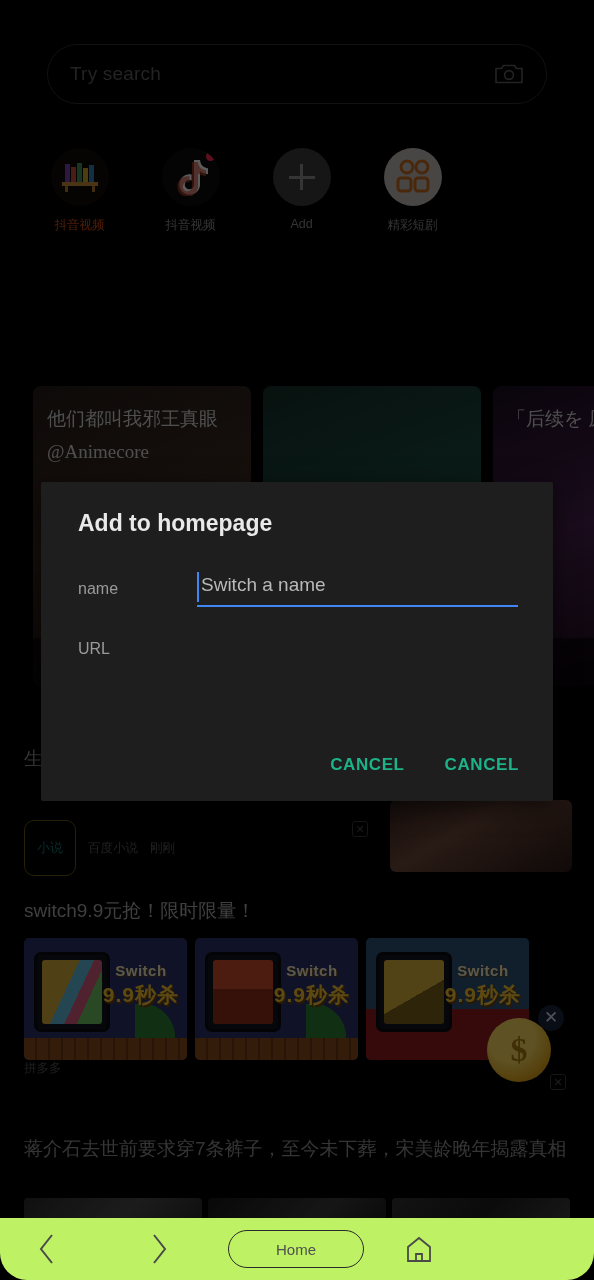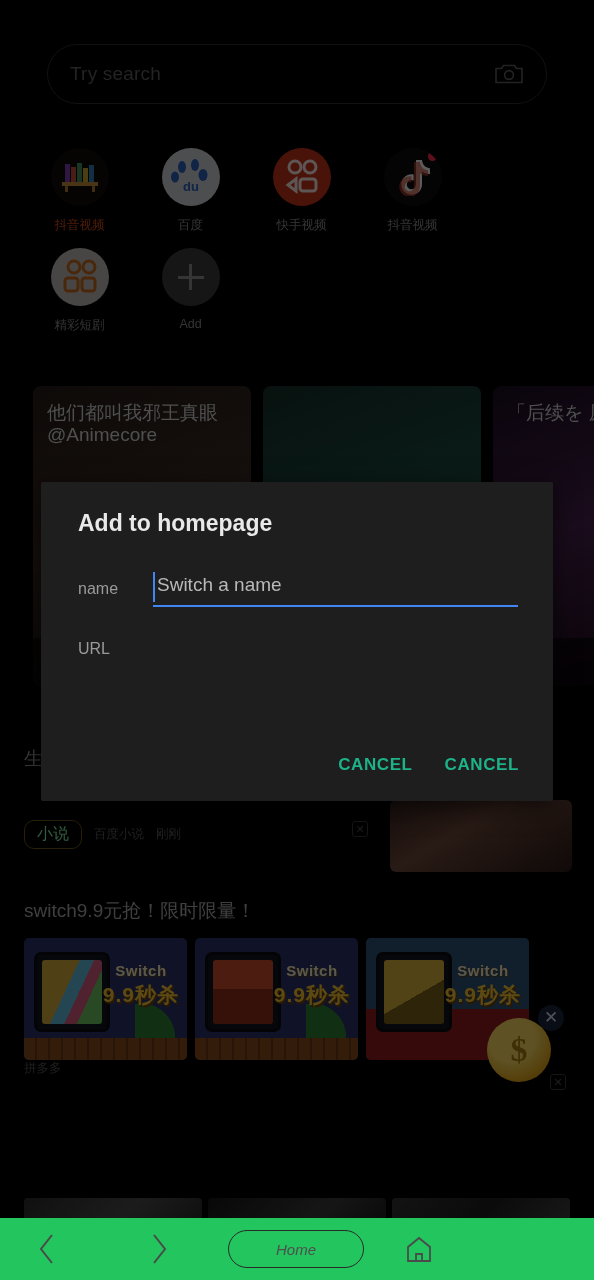--- a/index.html
+++ b/index.html
@@ -2,21 +2,21 @@
 <html><head>
 <meta charset="utf-8">
 <style>
   * { box-sizing: border-box; margin: 0; padding: 0; }
   html, body {
     width: 594px; height: 1280px;
     background: #000;
     font-family: "Liberation Sans", "DejaVu Sans", sans-serif;
     overflow: hidden;
   }
-  #screen { position: relative; width: 594px; height: 1280px; background: #000; overflow: hidden; }
+  #screen { position: relative; width: 594px; height: 1280px; background: #000; overflow: hidden; border-radius: 27px; }
 
   
   #page { position: absolute; inset: 0; }
   #dimmer { position: absolute; inset: 0; background: rgba(0,0,0,0.62); z-index: 40; pointer-events: none; }
 
   
   .searchbar {
     position: absolute; left: 47px; top: 44px; width: 500px; height: 60px;
     border: 1px solid #2e2e2e; border-radius: 30px;
     display: flex; align-items: center; padding: 0 22px;
@@ -46,29 +46,29 @@
   .plus:after  { top: 0; left: 11.5px; height: 26px; width: 3px; }
 
   .dy-dot { position:absolute; right: 5px; top: 4px; width: 9px; height: 9px; border-radius:50%; background:#ee2b48; }
 
   
   .vcards { position: absolute; left: 33px; top: 386px; display: flex; gap: 12px; }
   .vcard { width: 218px; height: 300px; border-radius: 8px; position: relative; overflow: hidden; }
   .vc1 { background: linear-gradient(160deg,#241b18 0%,#3a2a22 45%,#0e0a09 100%); }
   .vc2 { background: linear-gradient(160deg,#15302a 0%,#1d4d41 50%,#0b1a16 100%); }
   .vc3 { background: linear-gradient(160deg,#1a0d20 0%,#45204a 45%,#120812 100%); }
-  .vc-title { position: absolute; left: 14px; right: 10px; top: 16px; font-size: 19px; line-height: 22px; color: #cfcfcf; }
+  .vc-title { position: absolute; left: 14px; right: 10px; top: 16px; font-size: 19px; line-height: 33px; color: #cfcfcf; font-family: Liberation Serif, serif; }
   .vc-strip { position:absolute; left:0; right:0; bottom:0; height: 48px; background: rgba(0,0,0,.55); }
 
   
   .feed-title { position: absolute; left: 24px; top: 742px; width: 350px; font-size: 19px; line-height: 34px; color: #9c9c9c; }
   .feed-thumb { position: absolute; left: 390px; top: 800px; width: 182px; height: 72px; border-radius: 6px;
                 background: linear-gradient(150deg,#3a2620 0%,#6b4638 40%,#2a1a16 100%); }
   .feed-meta { position: absolute; left: 24px; top: 820px; display: flex; align-items: center; gap: 12px; }
-  .tag-novel { border: 1px solid #6b5415; color: #86efac; font-size: 16px; padding: 3px 12px; border-radius: 10px; }
+  .tag-novel { border: 1px solid #6b5415; color: #0f766e; font-size: 13px; padding: 18px 12px; border-radius: 10px; }
   .meta-txt { color: #5a5a5a; font-size: 12.5px; }
   .close-x { position: absolute; width: 16px; height: 16px; border: 1px solid #3b3b3b; border-radius: 3px;
              color: #4e4e4e; font-size: 11px; line-height: 14px; text-align: center; }
 
   
   .ad-title { position: absolute; left: 24px; top: 898px; font-size: 19px; color: #a6a6a6; }
   .ad-row { position: absolute; left: 24px; top: 938px; display: flex; gap: 8px; }
   .ad-card { width: 163px; height: 122px; border-radius: 5px; position: relative; overflow: hidden;
              background: #2c3468; }
   .ad-card.c3 { background: #2b4a6e; }
@@ -105,35 +105,35 @@
   .nt2 { background: linear-gradient(135deg,#161616 0%,#3a3a3a 55%,#101010 100%); }
   .nt3 { background: linear-gradient(135deg,#333 0%,#1d1d1d 45%,#4a4a4a 100%); }
 
   
   .modal {
     position: absolute; left: 41px; top: 482px; width: 512px; height: 319px;
     background: #1e1e1e; border-radius: 2px; z-index: 60;
     box-shadow: 0 6px 26px rgba(0,0,0,.6);
   }
   .modal-title { position: absolute; left: 37px; top: 28px; font-size: 23px; font-weight: bold; color: #e9e9e9; }
-  .field { position: absolute; left: 37px; width: 440px; display: flex; align-items: flex-end; }
+  .field { position: absolute; left: 37px; width: 440px; display: flex; align-items: flex-end; gap: 44px; }
   .field.f-name { top: 92px; }
   .field.f-url  { top: 158px; }
   .fl { width: 62px; font-size: 16px; color: #9a9a9a; padding-bottom: 9px; }
   .fin { position: relative; flex: 1; margin-left: 13px; }
   .fin-text { font-size: 19px; color: #b9b9b9; padding: 0 0 9px 4px; }
   .fin-line { height: 1px; background: #4a4a4a; }
   .f-name .fin-line { height: 1.5px; background: #4285f4; }
   .caret { position: absolute; left: 0; top: -2px; width: 2px; height: 30px; background: #4285f4; }
-  .actions { position: absolute; right: 34px; bottom: 26px; display: flex; gap: 32px; margin-top: 20px; }
+  .actions { position: absolute; right: 34px; bottom: 26px; display: flex; gap: 40px; margin-top: 20px; }
   .act-btn { font-size: 17px; font-weight: bold; color: #1db288; letter-spacing: .6px; cursor: pointer; }
 
   
-  .navbar { position: absolute; left: 0; bottom: 0; width: 594px; height: 62px; background: #22c55e;
-            display: flex; align-items: center; z-index: 70; font-style: italic; }
+  .navbar { position: absolute; left: 0; bottom: 0; width: 594px; height: 62px; background: #bef264;
+            display: flex; align-items: center; z-index: 70; }
   .nav-ico { color: #4a4a4a; display: flex; align-items: center; justify-content: center; }
   .nv-back { position: absolute; left: 36px; }
   .nv-fwd  { position: absolute; left: 148px; }
   .home-pill { position: absolute; left: 228px; width: 136px; height: 38px; border: 1px solid #2a2a2a;
                border-radius: 19px; display: flex; align-items: center; justify-content: center;
                color: #4f4f4f; font-size: 15px; }
   .nv-home { position: absolute; left: 404px; }
   .nv-menu { position: absolute; left: 518px; }
   .hb { width: 30px; height: 2px; background: #3f3f3f; margin: 4.5px 0; border-radius: 1px; }
 </style>
@@ -165,73 +165,50 @@
             <rect x="23" y="8" width="5" height="14" fill="#c9a227"></rect>
             <rect x="29" y="5" width="5" height="17" fill="#2f7fb8"></rect>
             <rect x="2" y="22" width="36" height="4" fill="#c08b3a"></rect>
             <rect x="5" y="26" width="3" height="6" fill="#a8762c"></rect>
             <rect x="32" y="26" width="3" height="6" fill="#a8762c"></rect>
           </svg>
         </span>
         <span class="sc-label accent">抖音视频</span>
       </div>
 
-      <div class="sc">
-        <span class="sc-ico ico-baidu">
-          <svg width="40" height="36" viewBox="0 0 40 36">
-            <ellipse cx="11" cy="8" rx="4" ry="6" fill="#2b5fb8"></ellipse>
-            <ellipse cx="24" cy="6" rx="4" ry="6" fill="#2b5fb8"></ellipse>
-            <ellipse cx="4" cy="18" rx="4" ry="5.5" fill="#2b5fb8"></ellipse>
-            <ellipse cx="32" cy="16" rx="4.5" ry="6" fill="#2b5fb8"></ellipse>
-            <text x="20" y="32" font-size="13" font-weight="bold" fill="#2b5fb8" text-anchor="middle" font-family="Liberation Sans, sans-serif">du</text>
-          </svg>
-        </span>
-        <span class="sc-label">百度</span>
-      </div>
-
-      <div class="sc">
-        <span class="sc-ico ico-ks">
-          <svg width="42" height="38" viewBox="0 0 42 38" fill="none" stroke="#f3e3e0" stroke-width="3">
-            <circle cx="14" cy="9" r="6"></circle>
-              <circle cx="29" cy="9" r="6"></circle>
-            <rect x="19" y="21" width="16" height="12" rx="3"></rect>
-            <path d="M15 21 L7 27 L15 33 Z"></path>
-          </svg>
-        </span>
-        <span class="sc-label">快手视频</span>
-      </div>
+
 
       <div class="sc">
         <span class="sc-ico ico-dy">
           <svg width="34" height="38" viewBox="0 0 34 38">
             <path d="M20 2h6c.6 5 3.4 7.6 8 8.2v6c-3.2-.1-5.9-1.1-8-2.6v12.6c0 6-4.6 10.4-10.2 10.4C10 36.6 5.4 32.2 5.4 26.4c0-5.8 4.6-10.2 10.4-10.2.6 0 1.2 0 1.8.2v6.2a4.6 4.6 0 1 0 2.4 4V2z" fill="#f2f2f2"></path>
             <path d="M18 4h6c.6 5 3.4 7.6 8 8.2v6c-3.2-.1-5.9-1.1-8-2.6v12.6c0 6-4.6 10.4-10.2 10.4C8 38.6 3.4 34.2 3.4 28.4c0-5.8 4.6-10.2 10.4-10.2.6 0 1.2 0 1.8.2v6.2a4.6 4.6 0 1 0 2.4 4V4z" fill="#c4452f" opacity=".65"></path>
           </svg>
           <span class="dy-dot"></span>
         </span>
         <span class="sc-label">抖音视频</span>
+      </div>
+
+      <div class="sc">
+        <span class="sc-ico ico-add">
+            <span class="plus"></span>
+          </span>
+        <span class="sc-label">Add</span>
       </div>
 
       <div class="sc">
         <span class="sc-ico ico-dj">
           <svg width="42" height="38" viewBox="0 0 42 38" fill="none" stroke="#c1661f" stroke-width="3">
             <circle cx="15" cy="9" r="6"></circle>
               <circle cx="30" cy="9" r="6"></circle>
             <rect x="6" y="20" width="13" height="13" rx="3"></rect>
             <rect x="23" y="20" width="13" height="13" rx="3"></rect>
           </svg>
         </span>
         <span class="sc-label">精彩短剧</span>
-      </div>
-
-      <div class="sc">
-        <span class="sc-ico ico-add">
-            <span class="plus"></span>
-          </span>
-        <span class="sc-label">Add</span>
       </div>
     </div>
 
     <div class="vcards">
       <div class="vcard vc1">
         <div class="vc-title">他们都叫我邪王真眼　@Animecore</div>
         <div class="vc-strip"></div>
       </div>
       <div class="vcard vc2">
         <div class="vc-strip"></div>
@@ -289,20 +266,21 @@
           <div class="ad-sw">Switch</div>
           <div class="ad-99">9.9秒杀</div>
         </div>
       </div>
     </div>
     <div class="coin-x">✕</div>
     <div class="coin">$</div>
     <div class="ad-src">拼多多</div>
     <div class="close-x" style="left:550px; top:1074px;">✕</div>
 
+    <div class="news-title">蒋介石去世前要求穿7条裤子，至今未下葬，宋美龄晚年揭露真相</div>
     <div class="news-row">
       <div class="news-thumb nt1"></div>
       <div class="news-thumb nt2"></div>
       <div class="news-thumb nt3"></div>
     </div>
   </div>
 
   <div id="dimmer"></div>
 
   <div class="modal">

